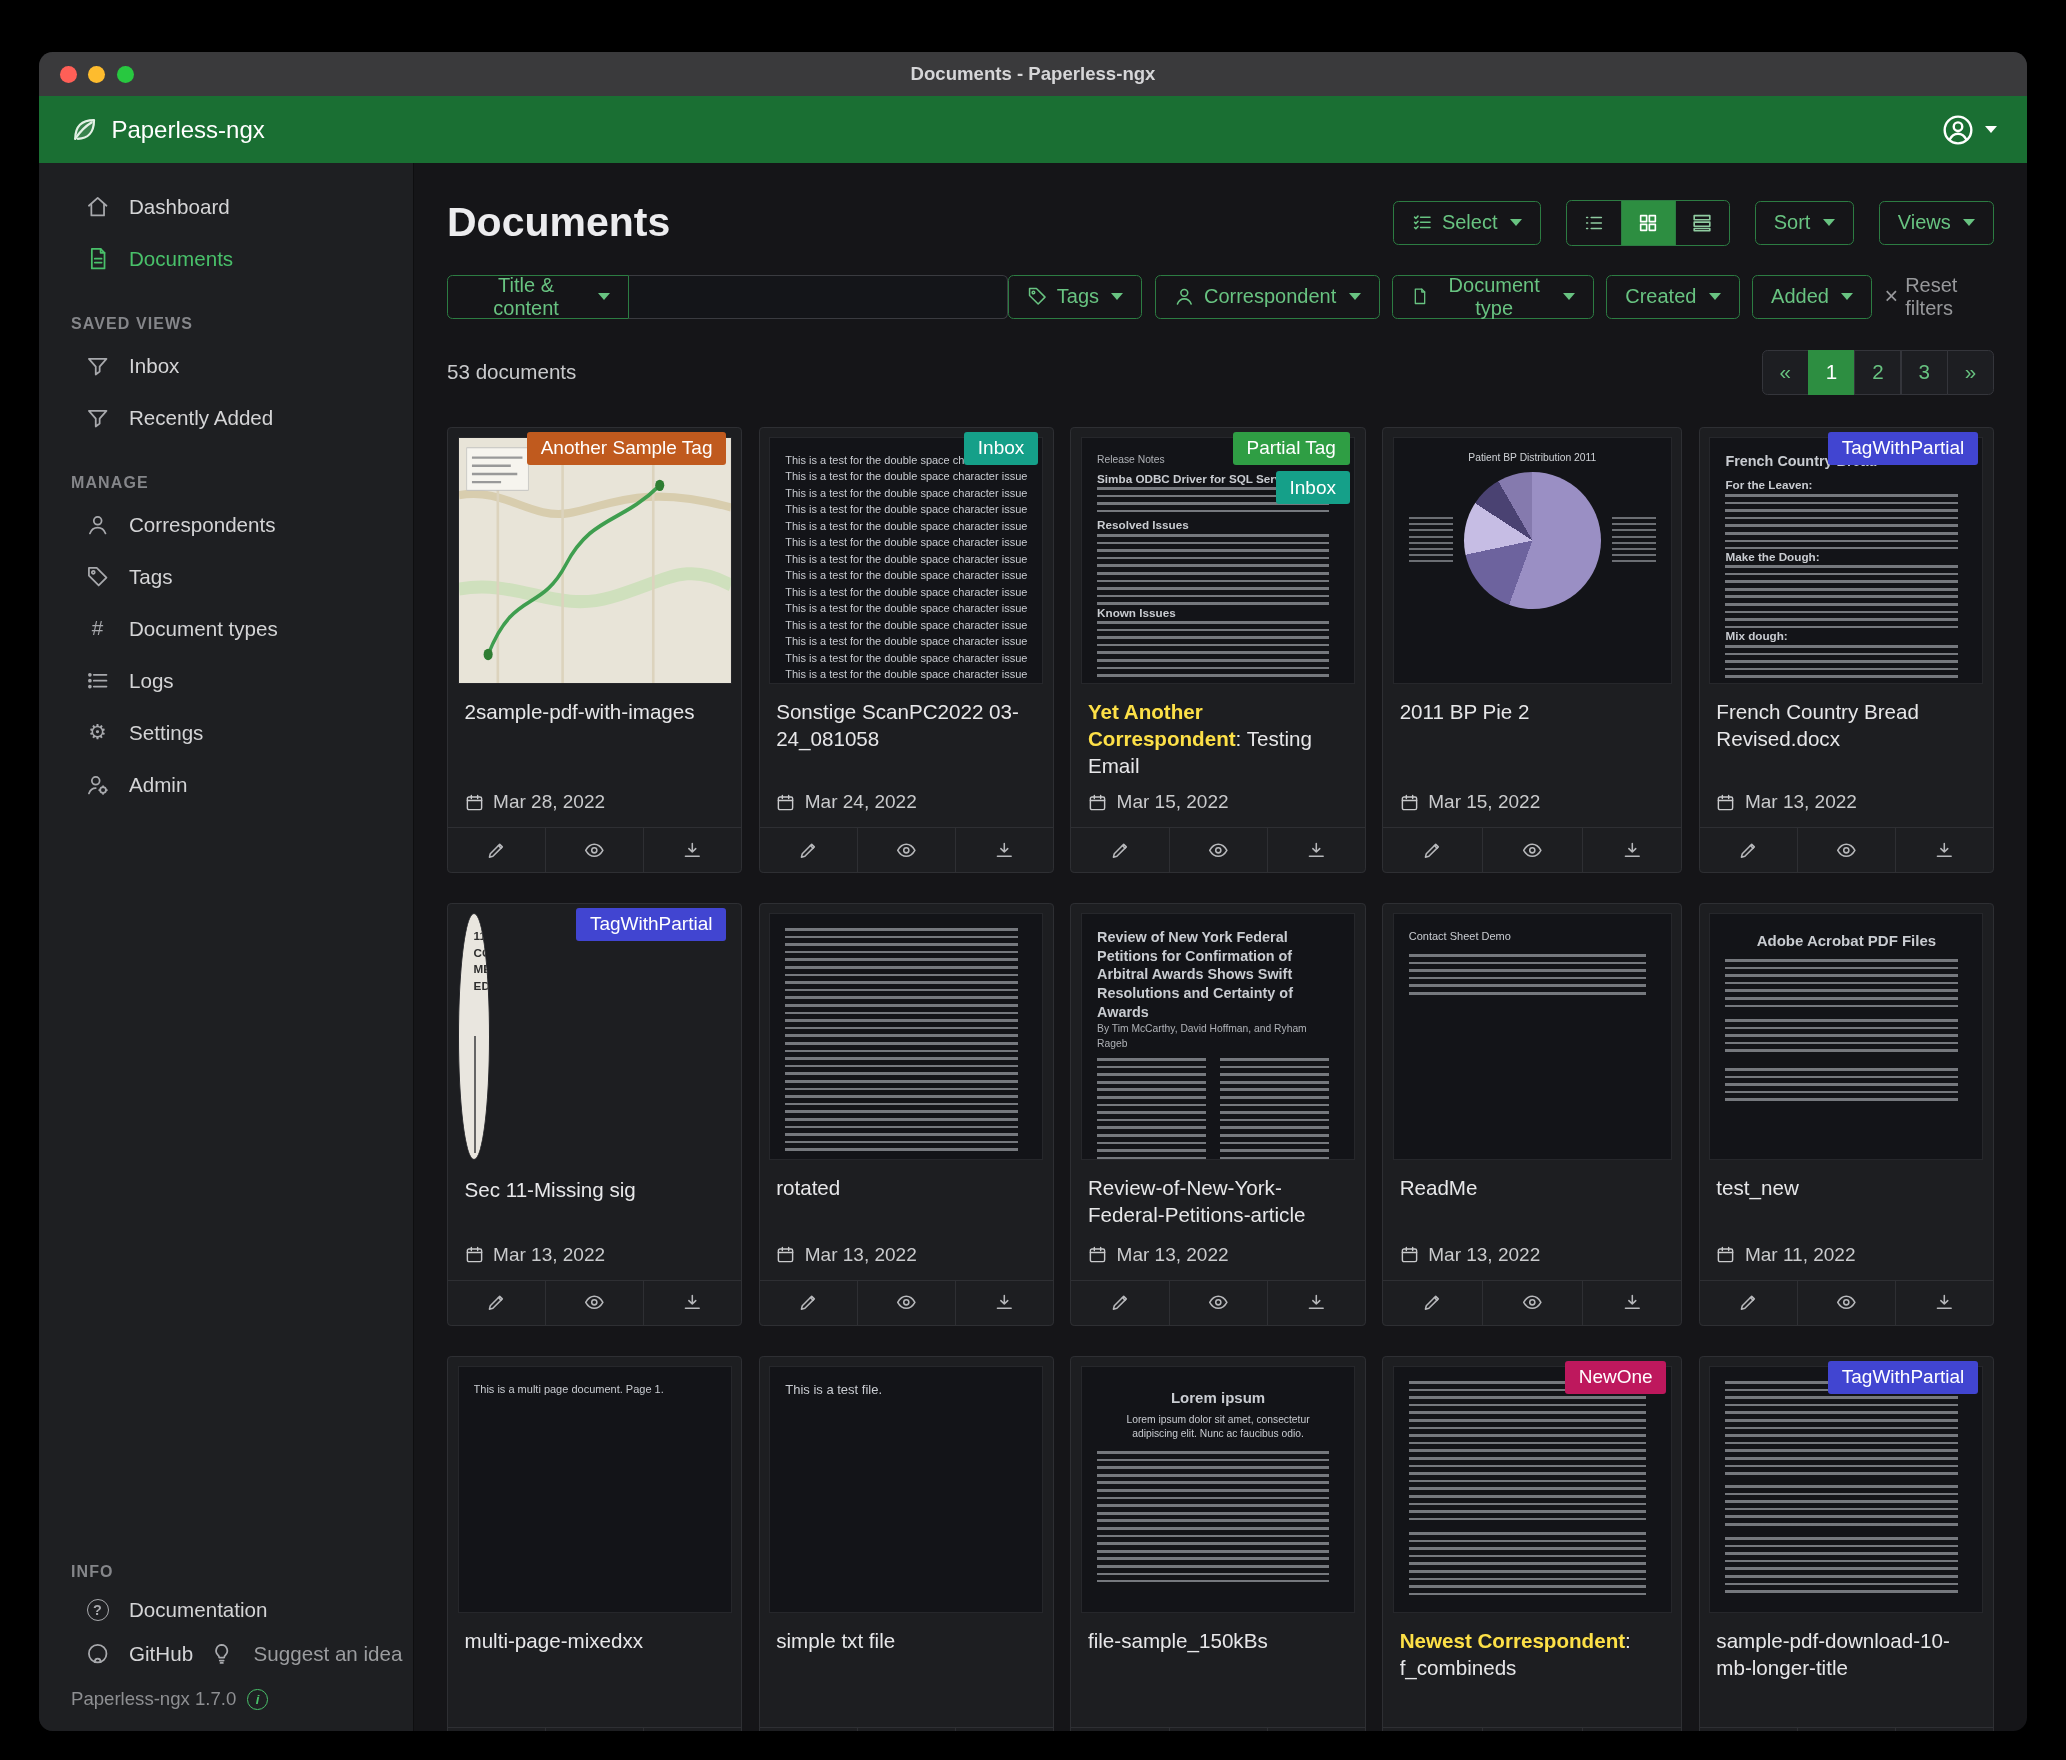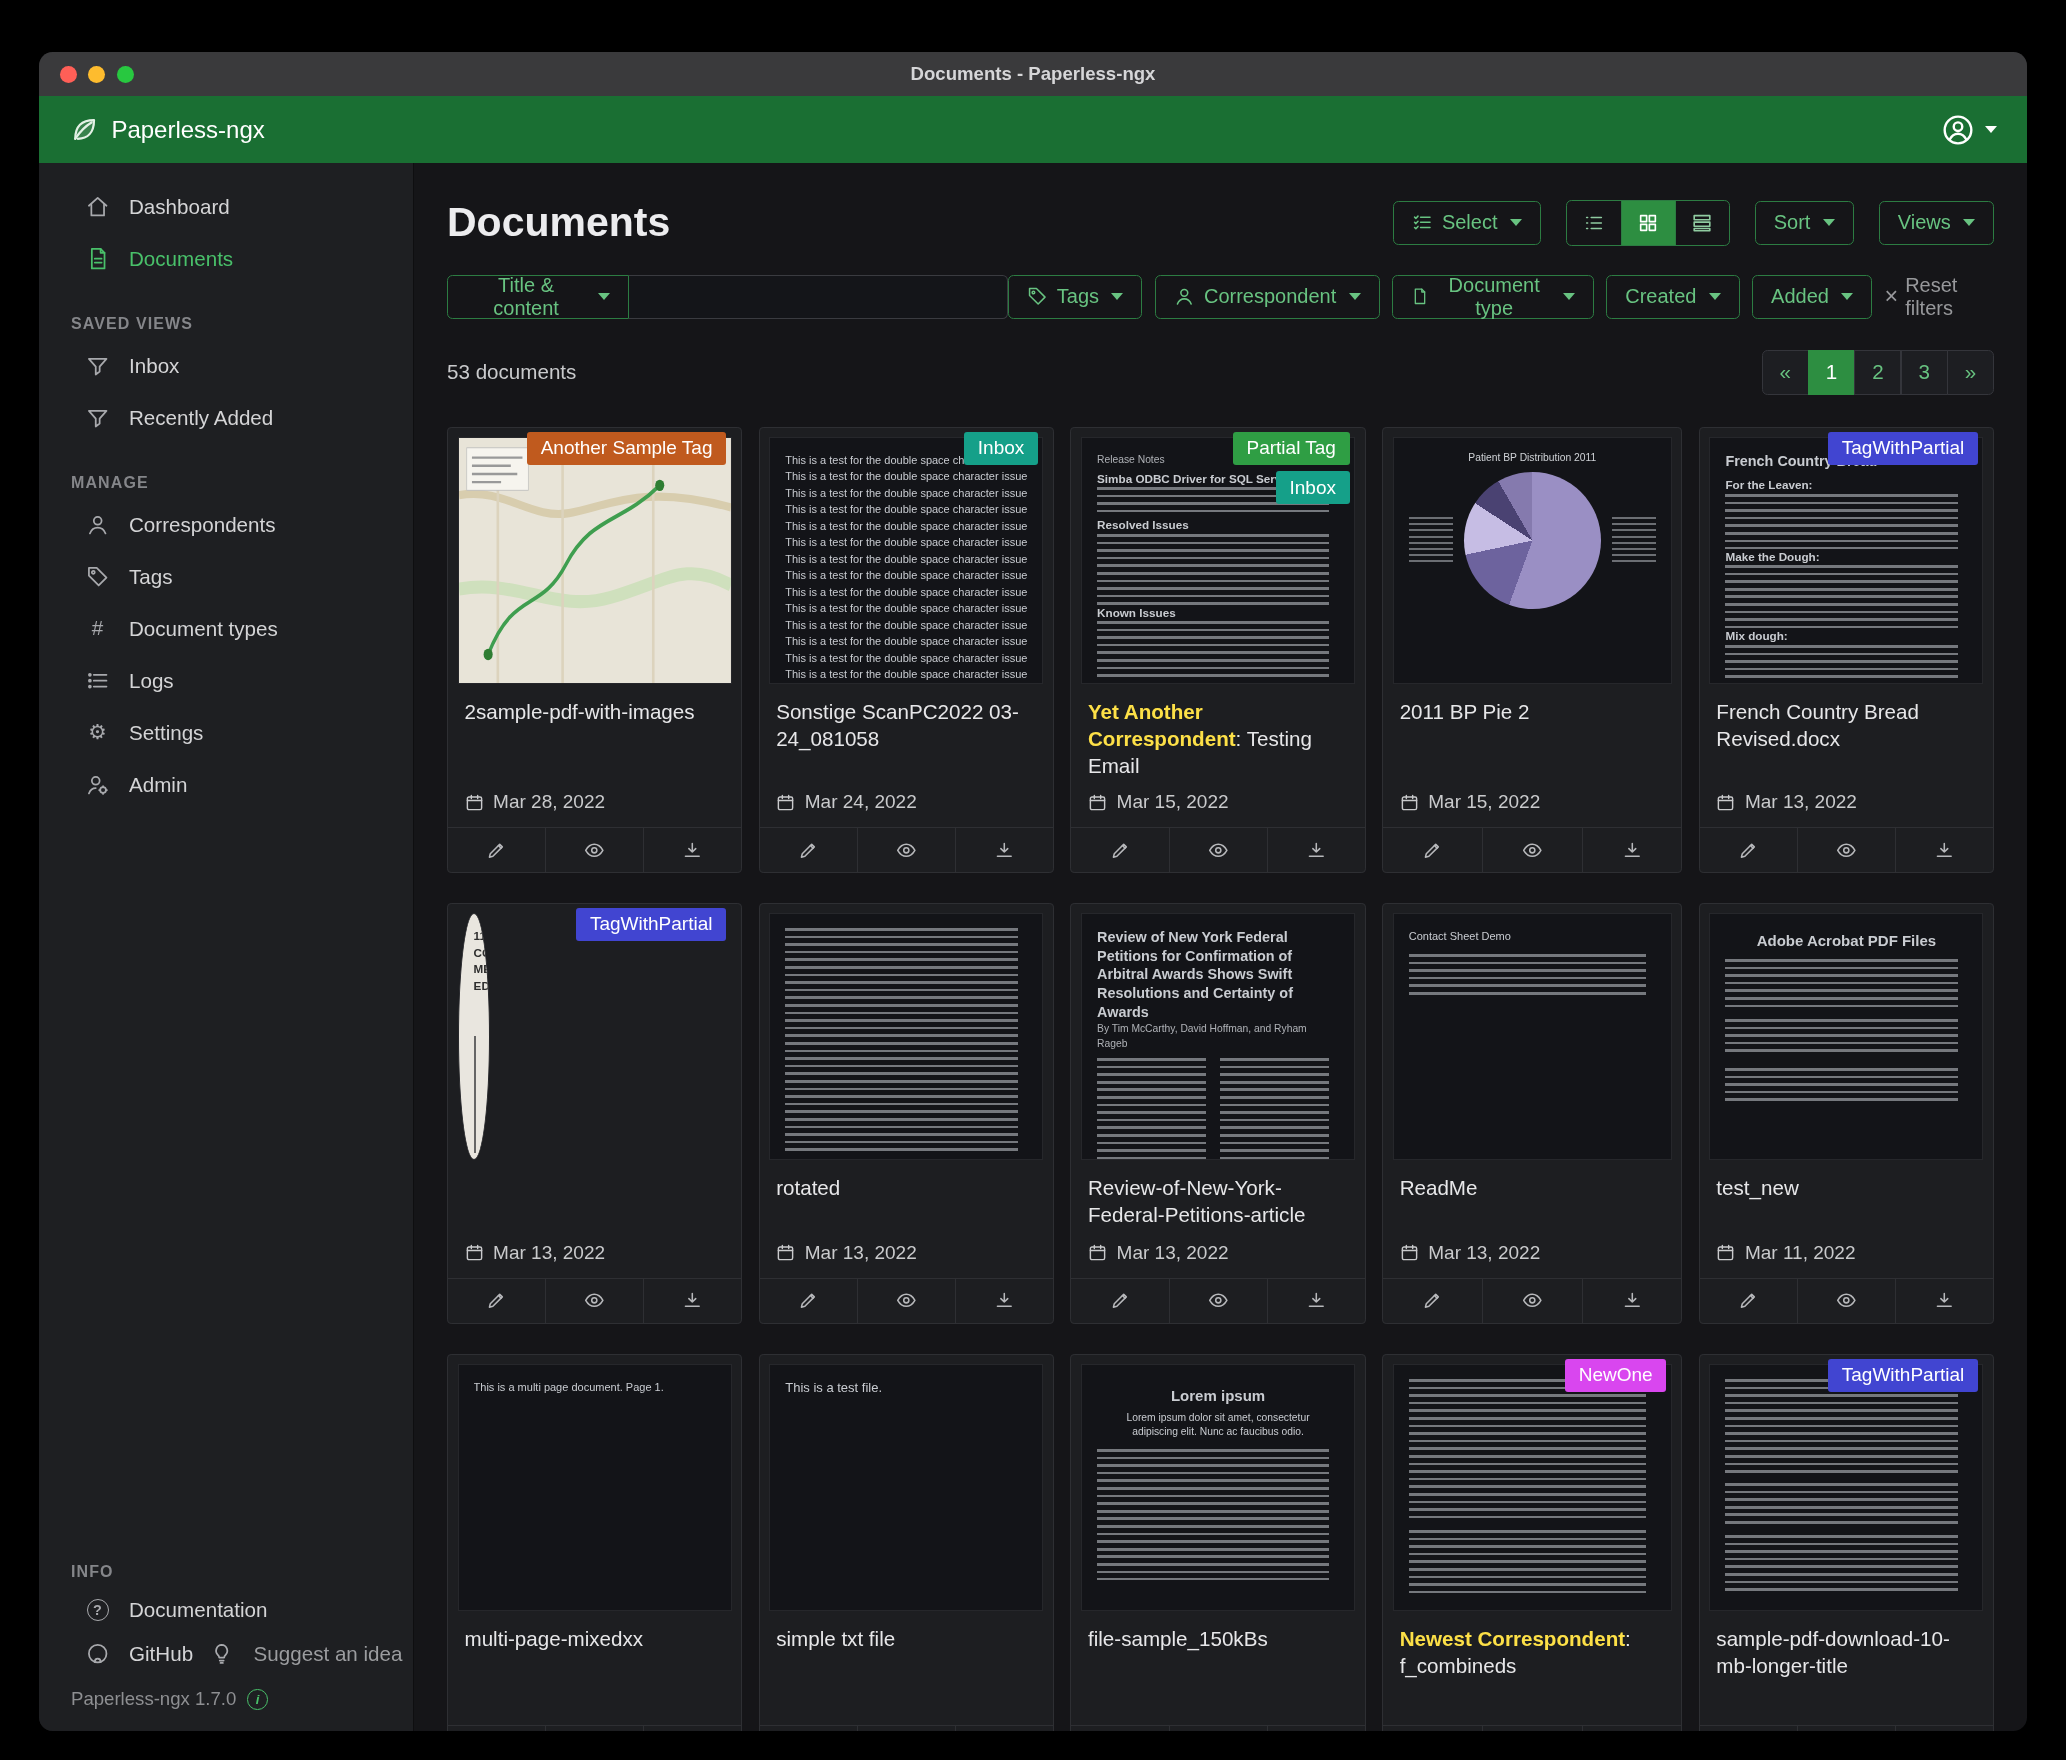--- a/index.html
+++ b/index.html
@@ -626,20 +626,21 @@
       </button>
     </div>
   </div>
           <div class="card">
     <div class="thumbwrap">
       <div class="thumb light"><div class="tt b2">11. CONTINUING MEDICAL EDUCA</div><div class="fill" style="height: 38px;"></div><div class="ttable"></div><div style="height: 8.2px;"></div><div class="fill" style="height: 25px;"></div></div>
       <div class="badges">
                 <span class="tagb" style="background: rgb(65, 69, 209);">TagWithPartial</span>
               </div>
     </div>
+    <div class="ctitle">Sec 11-Missing sig</div>
     <div class="cdate">
       <svg class="sline" viewBox="0 0 24 24">
         <rect x="3" y="5" width="18" height="16" rx="2"></rect>
                 <path d="M3 9.5h18M8 3v4M16 3v4"></path>
       </svg>
       <span>Mar 13, 2022</span>
     </div>
     <div class="cactions">
       <button>
         <svg class="sline" viewBox="0 0 24 24">
@@ -934,21 +935,21 @@
     </div>
   </div>
           <div class="card">
     <div class="thumbwrap">
       <div class="thumb">
                 <div class="fill" style="height: 144px;"></div>
                 <div style="height: 6.9px;"></div>
                 <div class="fill" style="height: 63px;"></div>
               </div>
       <div class="badges">
-                <span class="tagb" style="background: #d946ef;">NewOne</span>
+                <span class="tagb" style="background: #be185d;">NewOne</span>
               </div>
     </div>
     <div class="ctitle"><span class="corr">Newest Correspondent</span>: f_combineds</div>
     <div class="cdate" style="visibility: hidden;">
       <svg class="sline" viewBox="0 0 24 24">
         <rect x="3" y="5" width="18" height="16" rx="2"></rect>
                 <path d="M3 9.5h18M8 3v4M16 3v4"></path>
       </svg>
       <span></span>
     </div>

